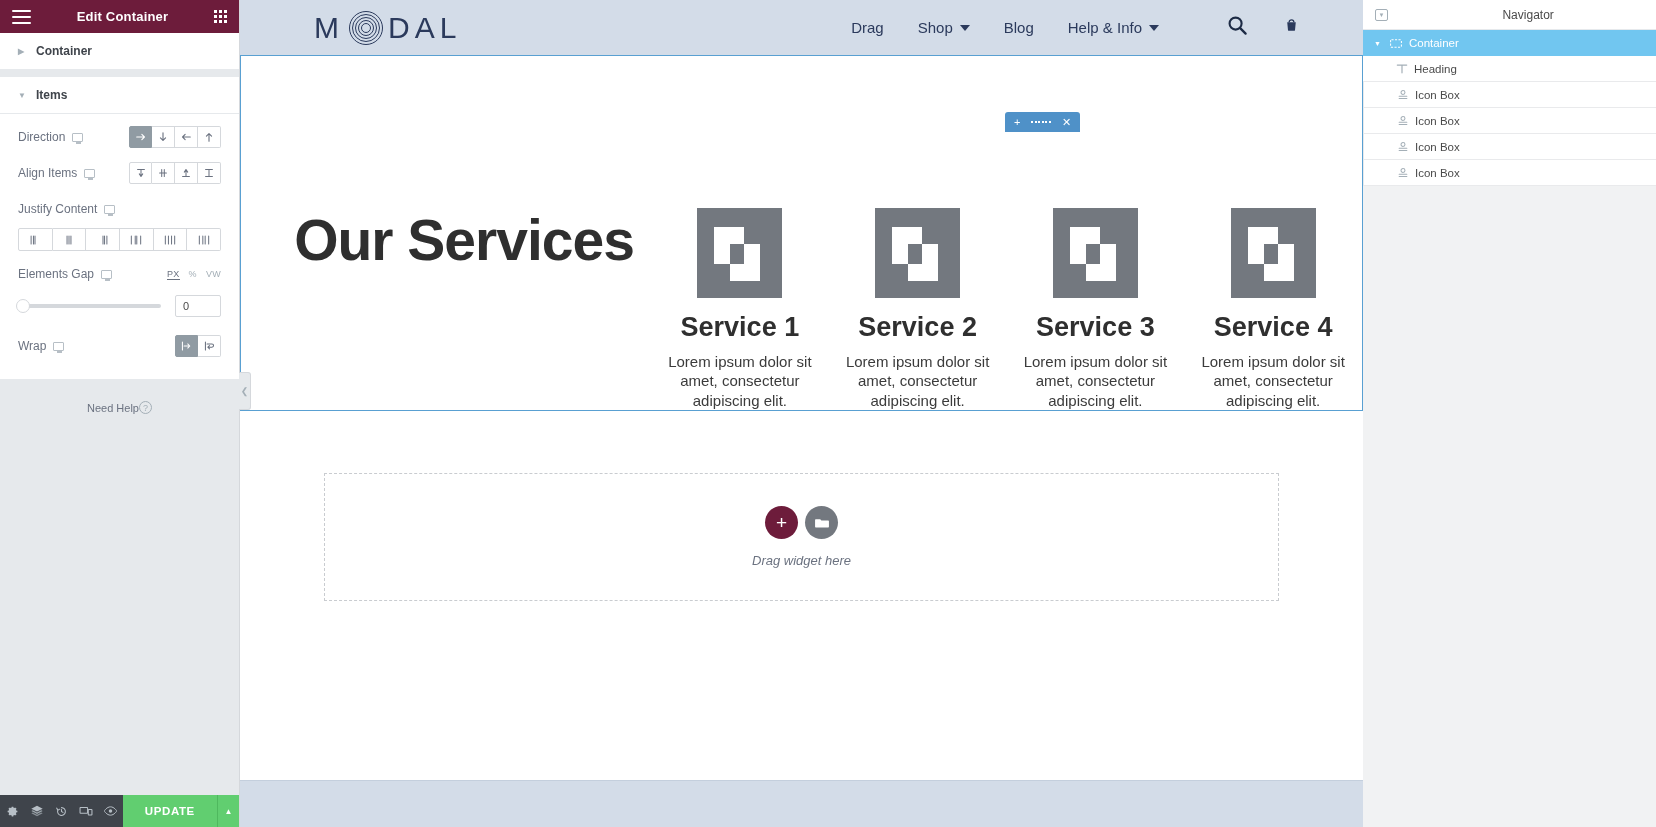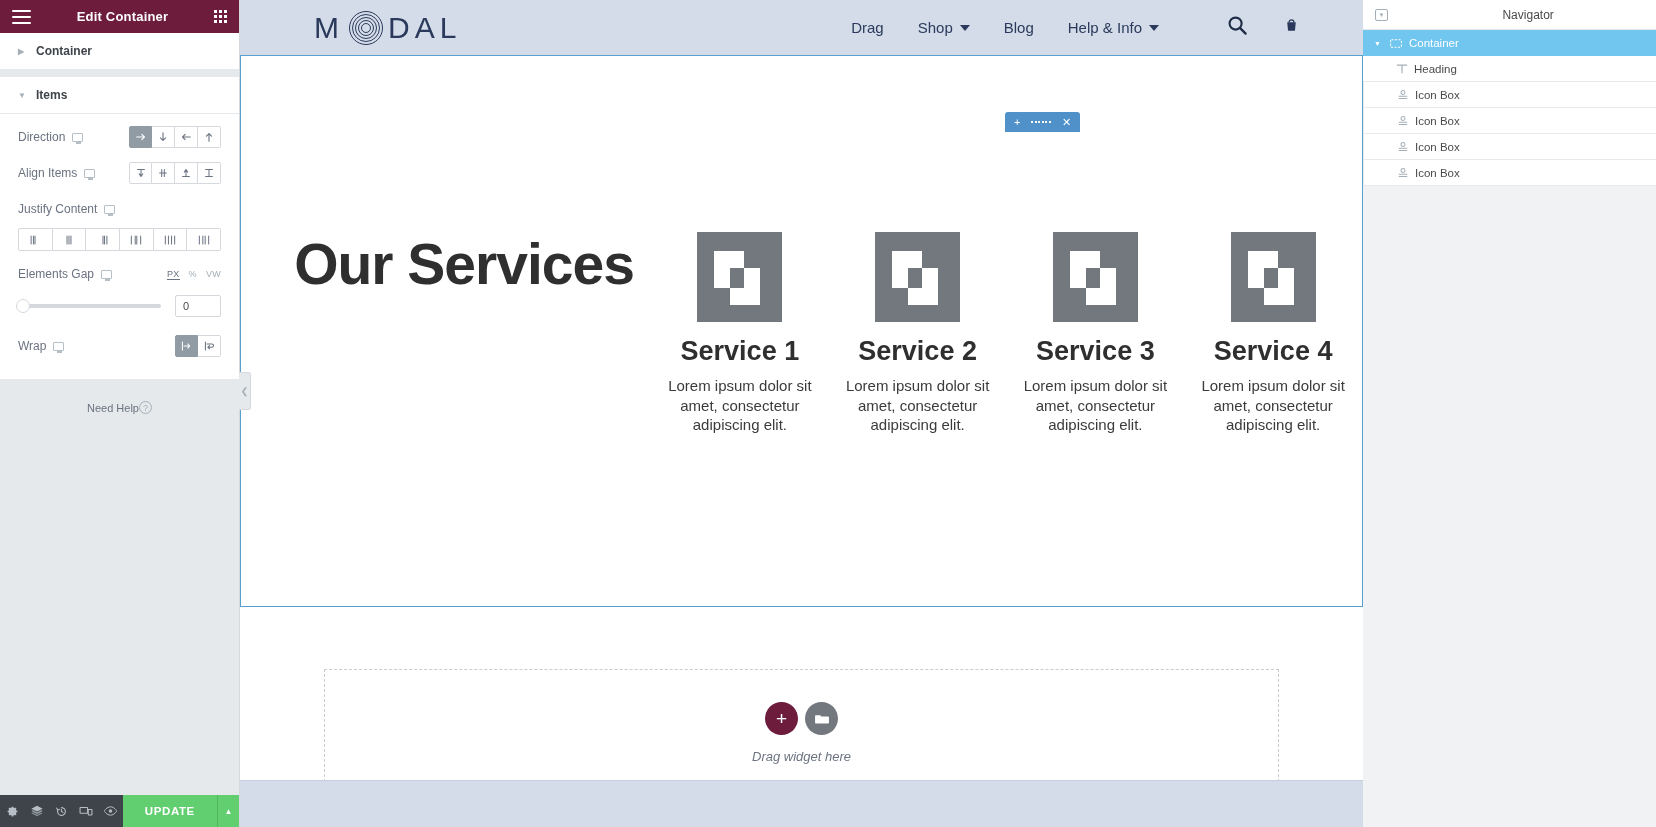--- a/index.html
+++ b/index.html
@@ -110,22 +110,22 @@
   .logo .ring { width:34px;height:34px; position:relative; display:inline-block; margin:0 3px;}
   .logo .ring i { position:absolute; border-radius:50%; border:1.6px solid #2b3a5c; }
   .nav { display:flex; align-items:center; gap:34px; margin-left:auto; padding-right:0; }
   .nav-item { font-size:15px; color:#2b3a5c; display:flex; align-items:center; gap:7px; cursor:pointer; }
   .tri { width:0;height:0;border-left:5px solid transparent;border-right:5px solid transparent;
          border-top:6px solid #2b3a5c; }
   .nav-icons { display:flex; align-items:center; gap:34px; margin-left:34px; margin-right:62px; }
 
   .section-wrap { position:relative; }
   .selected-section {
-    border:1px solid #59a0d2; margin:0 0 0 0; height:552px; position:relative;
-    display:flex; align-items:center; padding:0; background:#fff;
+    border:1px solid #59a0d2; margin:0 0 0 0; height:356px; position:relative;
+    display:flex; align-items:flex-end; padding:0; background:#fff;
   }
   .svc-row { display:flex; width:100%; align-items:flex-start; padding-top:5px; }
   .svc-title-cell { width:410px; flex:none; padding-left:36px; }
   .svc-title { font-size:57px; font-weight:800; color:#2f2f2f; line-height:1.15; text-align:center;
                letter-spacing:-1px; }
   .icon-box { flex:1; text-align:center; padding:0 10px; }
   .icon-sq { width:85px; height:90px; background:#73787f; margin:0 auto; position:relative; }
   .icon-sq .w1 { position:absolute; left:17px; top:19px; width:30px; height:37px; background:#fff; }
   .icon-sq .w2 { position:absolute; left:33px; top:36px; width:30px; height:37px; background:#fff; }
   .icon-sq .ov { position:absolute; left:33px; top:36px; width:14px; height:20px; background:#73787f; }

